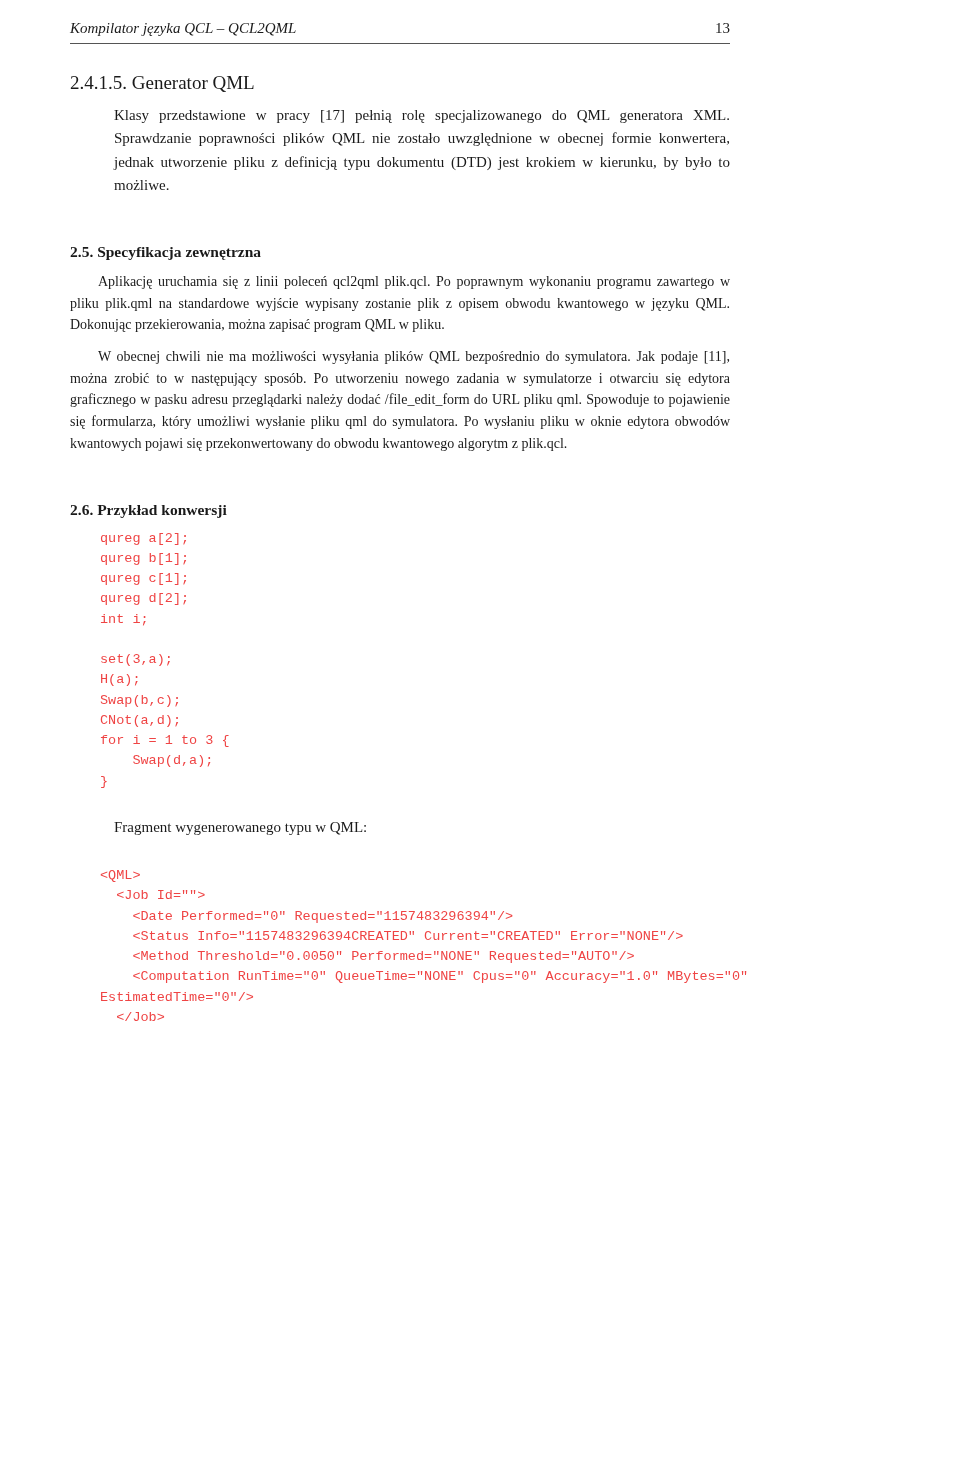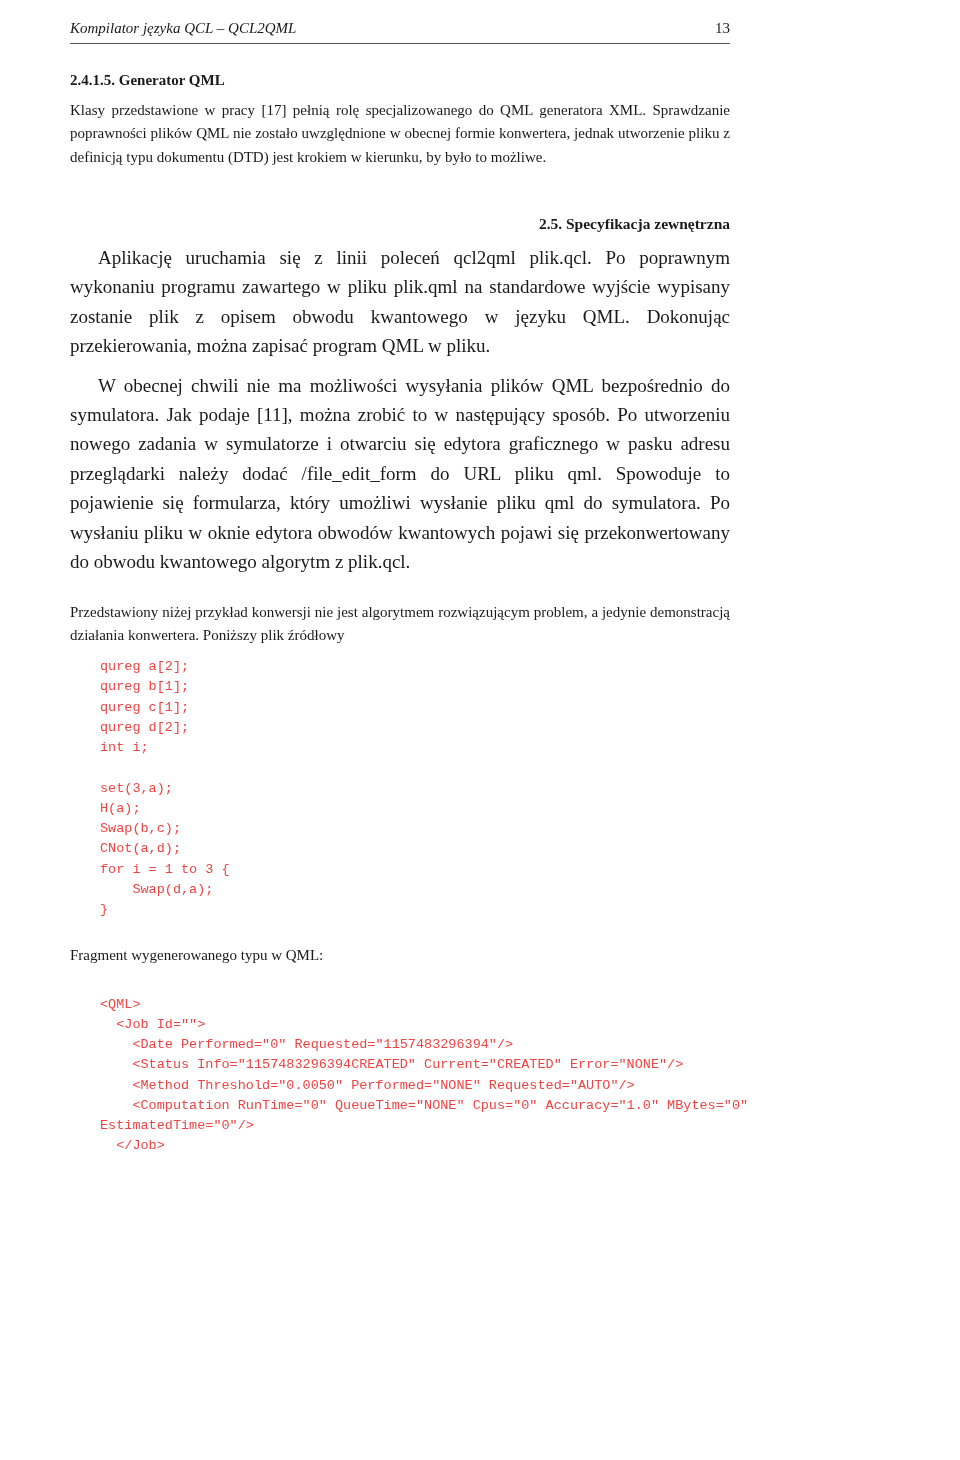--- a/index.html
+++ b/index.html
@@ -40,43 +40,43 @@
       color: #1a1a1a;
     }
 
     .header-page {
       font-size: 15px;
       color: #1a1a1a;
       text-align: center;
     }
 
     .section-heading {
-      font-size: 15px;
-      font-weight: bold;
+      font-size: 19px;
+      font-weight: normal;
       margin-top: 22px;
       margin-bottom: 10px;
     }
 
     .subsection-heading {
       font-size: 15.5px;
       font-weight: bold;
       margin-top: 22px;
       margin-bottom: 10px;
-      text-align: right;
     }
 
     .body-text {
       font-size: 15px;
       line-height: 1.55;
       text-align: justify;
       margin-bottom: 10px;
+      margin-left: 44px;
     }
 
     .body-text-indent {
-      font-size: 19px;
+      font-size: 14px;
       line-height: 1.55;
       text-align: justify;
       margin-bottom: 10px;
       text-indent: 28px;
     }
 
     .code-block {
       font-family: "Courier New", Courier, monospace;
       font-size: 13.5px;
       line-height: 1.5;
@@ -129,23 +129,23 @@
       Aplikację uruchamia się z linii poleceń qcl2qml plik.qcl. Po poprawnym wykonaniu programu zawartego w pliku plik.qml na standardowe wyjście wypisany zostanie plik z opisem obwodu kwantowego w języku QML. Dokonując przekierowania, można zapisać program QML w pliku.
     </p>
     <p class="body-text-indent">
       W obecnej chwili nie ma możliwości wysyłania plików QML bezpośrednio do symulatora. Jak podaje [11], można zrobić to w następujący sposób. Po utworzeniu nowego zadania w symulatorze i otwarciu się edytora graficznego w pasku adresu przeglądarki należy dodać /file_edit_form do URL pliku qml. Spowoduje to pojawienie się formularza, który umożliwi wysłanie pliku qml do symulatora. Po wysłaniu pliku w oknie edytora obwodów kwantowych pojawi się przekonwertowany do obwodu kwantowego algorytm z plik.qcl.
     </p>
   </div>
 
   <div class="spacer"></div>
 
   <div class="section">
-    <p class="body-text">
-      Przedstawiony niżej przykład konwersji nie jest algorytmem rozwiązującym problem, a jedynie demonstracją działania konwertera. Poniższy plik źródłowy
-    </p>
+    <div class="subsection-heading">
+      <span>2.6. Przykład konwersji</span>
+    </div>
     <div class="code-block">qureg a[2];
 qureg b[1];
 qureg c[1];
 qureg d[2];
 int i;
 
 set(3,a);
 H(a);
 Swap(b,c);
 CNot(a,d);

